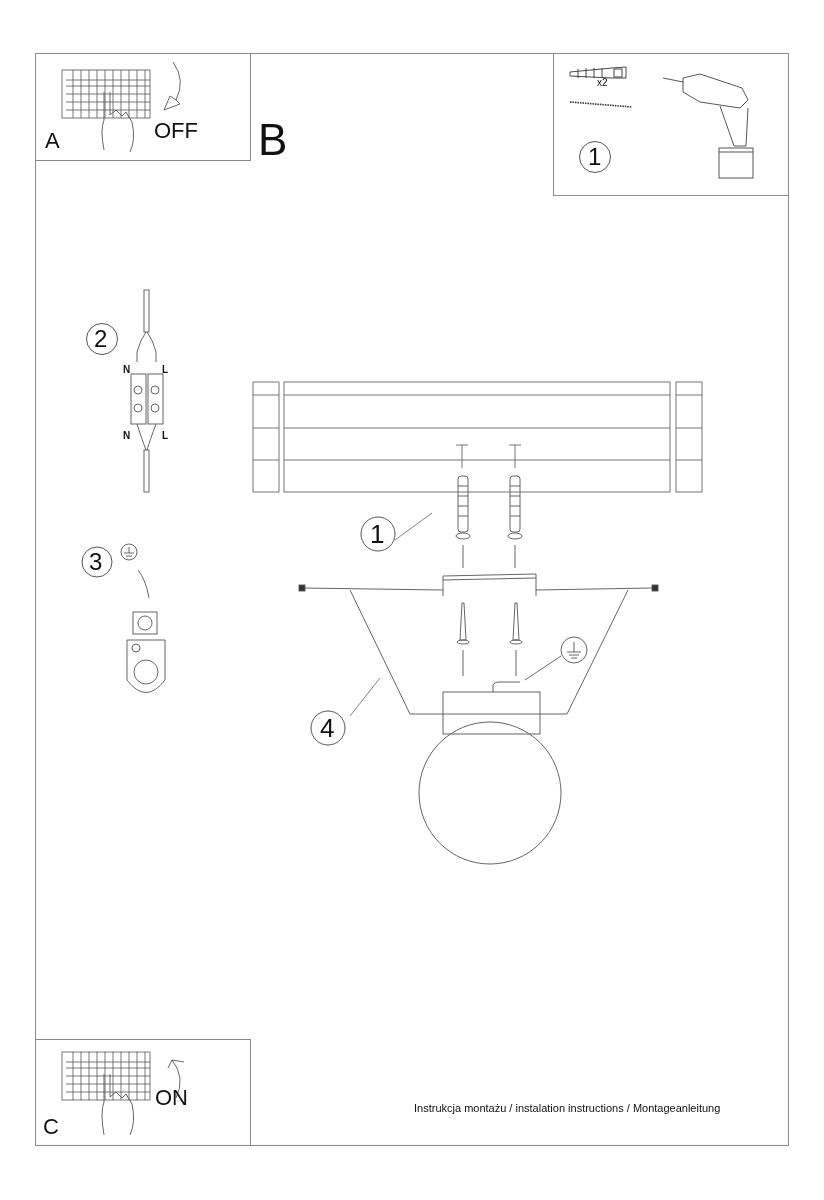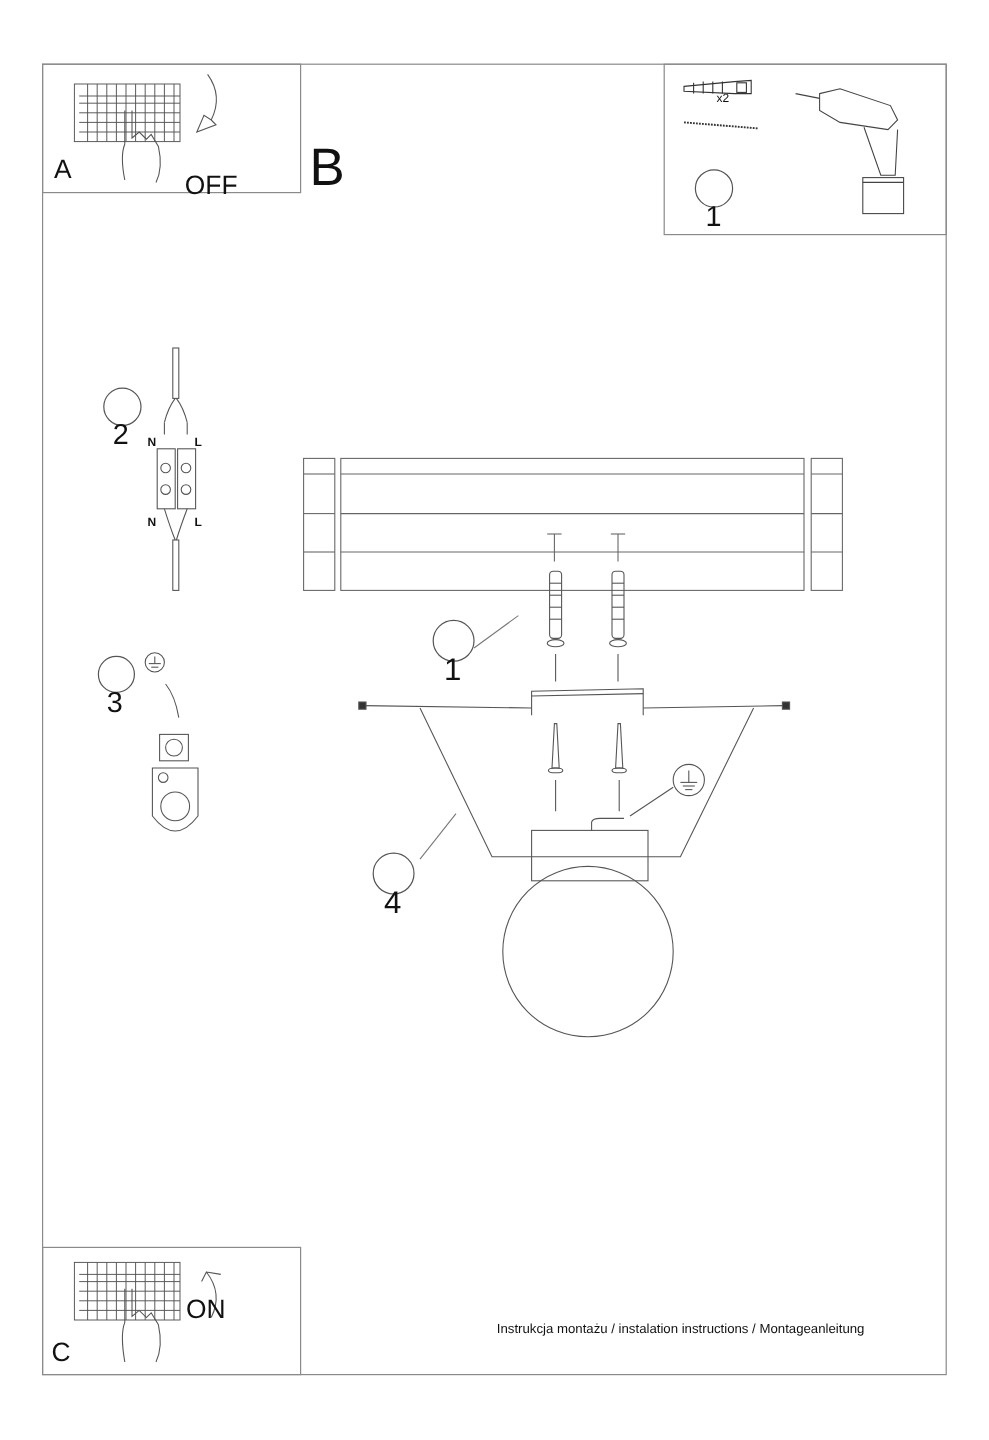--- a/index.html
+++ b/index.html
@@ -1,21 +1,21 @@
 <!DOCTYPE html>
 <html><head>
 <meta charset="utf-8">
 <style>
   html, body { margin:0; padding:0; background:#ffffff; }
   body { width:824px; height:1200px; position:relative; overflow:hidden; font-family:"Liberation Sans", sans-serif; color:#111; }
   svg { position:absolute; left:0; top:0; }
   .txt { position:absolute; font-family:"Liberation Sans", sans-serif; color:#111; white-space:nowrap; }
   .step-letter { font-size:22px; }
   .step-B { font-size:44px; }
-  .state-label { font-size:22px;margin-top:24px; }
+  .state-label { font-size:22px; }
   .footer { font-size:11px; line-height:15px; }
   .nl { font-size:10px; font-weight:bold; }
   .x2 { font-size:10px; }
 </style>
 </head>
 <body>
 
 <svg width="824" height="1200" viewBox="0 0 824 1200">
 
   <rect x="35.5" y="53.5" width="753" height="1092" fill="none" stroke="#8a8a8a" stroke-width="1"></rect>
@@ -200,16 +200,16 @@
 <div class="txt state-label" style="left:588px;top:143px;font-size:24px;">1</div>
 <div class="txt state-label" style="left:94px;top:325px;font-size:24px;">2</div>
 <div class="txt nl" style="left:123px;top:364px;">N</div>
 <div class="txt nl" style="left:162px;top:364px;">L</div>
 <div class="txt nl" style="left:123px;top:430px;">N</div>
 <div class="txt nl" style="left:162px;top:430px;">L</div>
 <div class="txt state-label" style="left:89px;top:548px;font-size:24px;">3</div>
 <div class="txt state-label" style="left:370px;top:519px;font-size:26px;">1</div>
 <div class="txt state-label" style="left:320px;top:713px;font-size:26px;">4</div>
 <div class="txt step-letter" style="left:43px;top:1114px;">C</div>
-<div class="txt state-label" style="left:155px;top:1054px;">ON</div>
+<div class="txt state-label" style="left:155px;top:1085px;">ON</div>
 <div class="txt footer" style="left:414px;top:1101px;">
   <div>Instrukcja montażu / instalation instructions / Montageanleitung</div>
 </div>
 
 </body></html>

